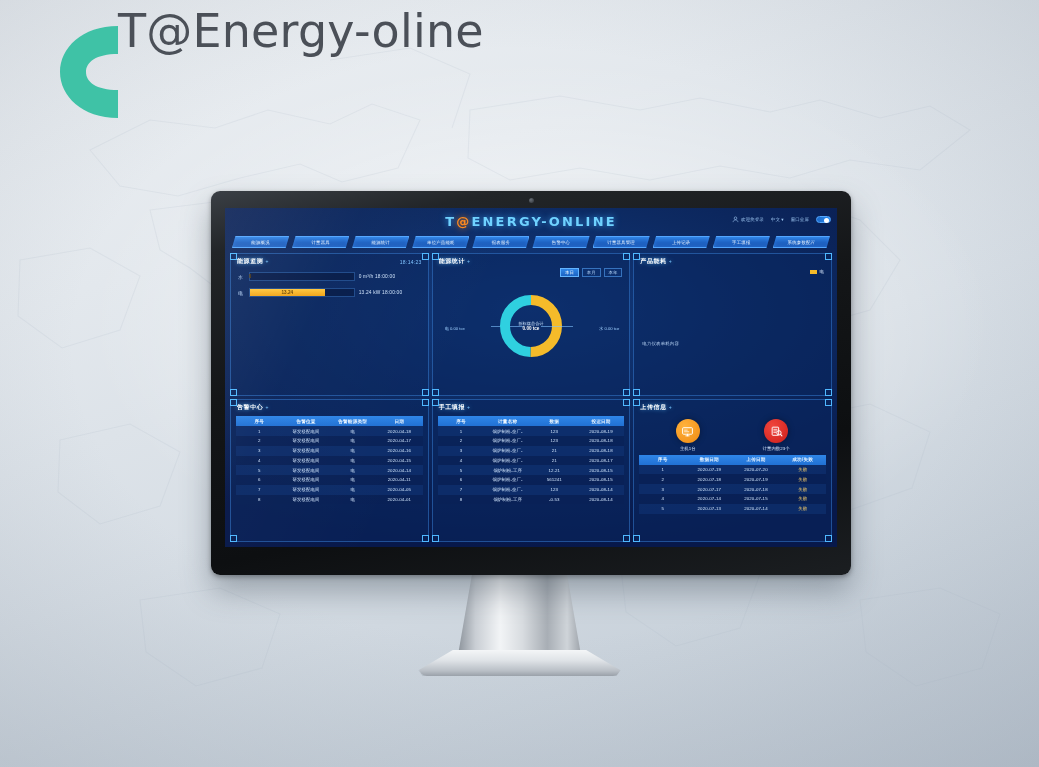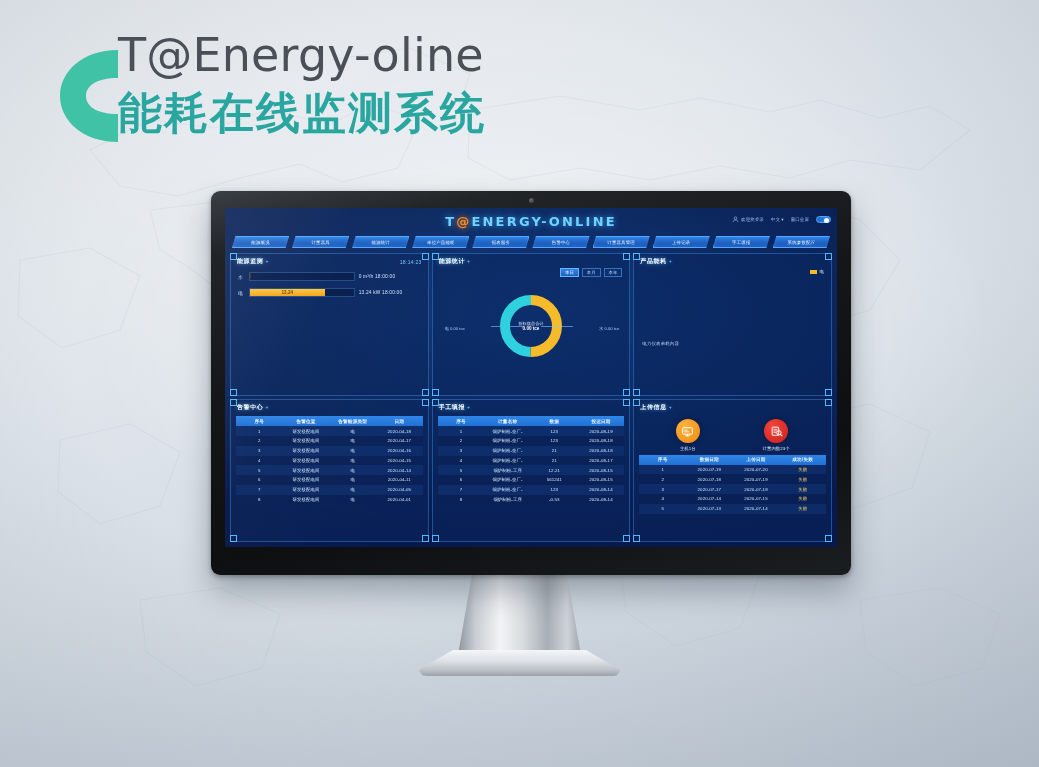--- a/index.html
+++ b/index.html
@@ -15,21 +15,21 @@
   
   .worldmap { position:absolute; inset:0; opacity:.30; pointer-events:none; }
   .worldmap svg { width:100%; height:100%; }
 
   .vignette{
     position:absolute; inset:0; pointer-events:none;
     background:radial-gradient(ellipse 78% 70% at 50% 45%, rgba(255,255,255,0) 55%, rgba(140,152,166,.30) 100%);
   }
 
   
-  .brand { position:absolute; left:56px; top:32px; z-index:6; }
+  .brand { position:absolute; left:56px; top:8px; z-index:6; }
   .brand .mark{
     position:absolute; left:0; top:12px; width:72px; height:104px;
     color:#35bfa4;
   }
   .brand .mark svg{ display:block; }
   .brand .t-en{
     margin-left:62px; font-size:46px; line-height:1; color:#4b5058;
     font-weight:400; letter-spacing:.2px; font-family:"DejaVu Sans", sans-serif;
   }
   .brand .t-cn{
@@ -241,21 +241,20 @@
 </div>
 <div class="vignette"></div>
 
 <div class="brand">
   <div class="mark">
     <svg width="72" height="104" viewBox="0 0 72 104">
       <path d="M62 6 C26 6 4 28 4 52 C4 76 26 98 62 98 L62 70 C40 70 30 62 30 52 C30 42 40 34 62 34 Z" fill="#3fc2a6"></path>
     </svg>
   </div>
   <div class="t-en">T@Energy-oline</div>
-  <div class="t-cn">能耗在线监测系统</div>
 </div>
 
 <div class="monitor">
   <div class="bezel"></div>
 
   <div class="screen">
     <div class="dash">
 
       <div class="dash-head">
         <div class="dash-title"><span>T</span><span class="at">@</span><span>ENERGY-ONLINE</span></div>

